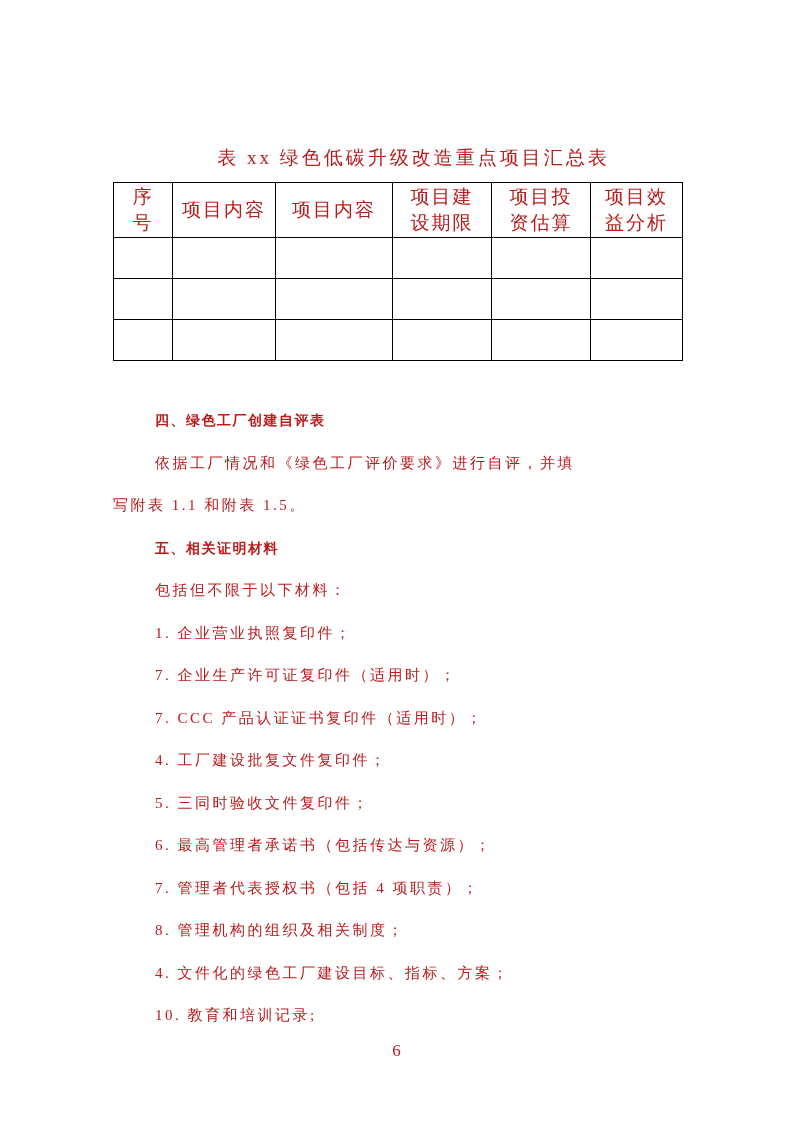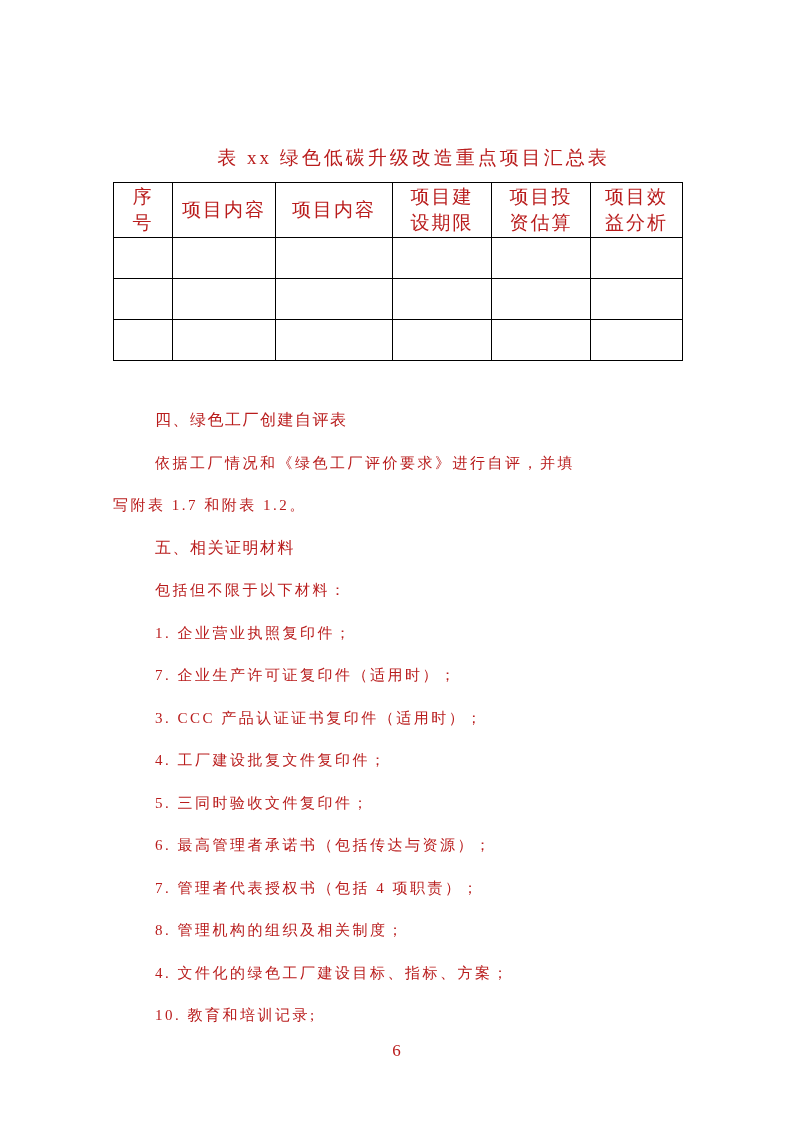--- a/index.html
+++ b/index.html
@@ -70,22 +70,22 @@
     line-height: 42.5px;
     font-size: 15px;
     letter-spacing: 2.5px;
     white-space: nowrap;
   }
   .line.indent {
     padding-left: 42px;
   }
   .line.heading {
     font-family: "Liberation Sans", "DejaVu Sans", sans-serif;
-    font-weight: normal;
-    font-size: 16px;
+    font-weight: bold;
+    font-size: 14px;
     letter-spacing: 1.5px;
     padding-left: 42px;
   }
 
   
   .page-number {
     position: absolute;
     left: 0;
     top: 1041px;
     width: 793px;
@@ -148,26 +148,26 @@
         <td class="cell"></td>
         <td class="cell"></td>
         <td class="cell"></td>
       </tr>
     </tbody>
   </table>
 
   <div class="body-text">
     <div class="line heading">四、绿色工厂创建自评表</div>
     <div class="line indent">依据工厂情况和《绿色工厂评价要求》进行自评，并填</div>
-    <div class="line">写附表 1.7 和附表 1.2。</div>
+    <div class="line">写附表 1.1 和附表 1.5。</div>
     <div class="line heading">五、相关证明材料</div>
     <div class="line indent">包括但不限于以下材料：</div>
     <div class="line indent">1. 企业营业执照复印件；</div>
     <div class="line indent">7. 企业生产许可证复印件（适用时）；</div>
-    <div class="line indent">3. CCC 产品认证证书复印件（适用时）；</div>
+    <div class="line indent">7. CCC 产品认证证书复印件（适用时）；</div>
     <div class="line indent">4. 工厂建设批复文件复印件；</div>
     <div class="line indent">5. 三同时验收文件复印件；</div>
     <div class="line indent">6. 最高管理者承诺书（包括传达与资源）；</div>
     <div class="line indent">7. 管理者代表授权书（包括 4 项职责）；</div>
     <div class="line indent">8. 管理机构的组织及相关制度；</div>
     <div class="line indent">4. 文件化的绿色工厂建设目标、指标、方案；</div>
     <div class="line indent">10. 教育和培训记录;</div>
   </div>
 
   <div class="page-number">6</div>

